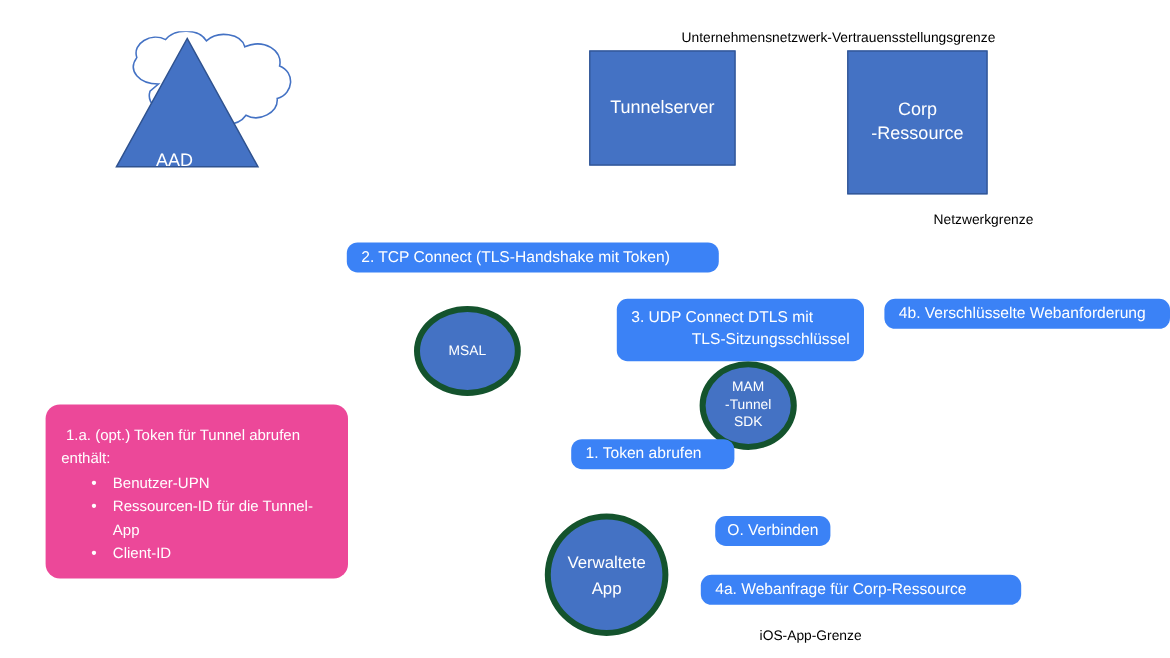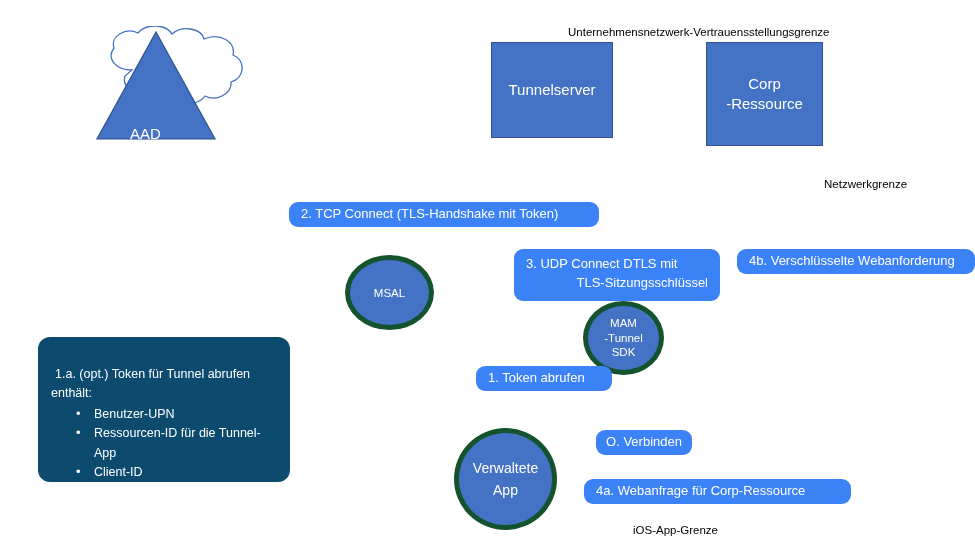--- a/index.html
+++ b/index.html
@@ -95,25 +95,25 @@
     display: block;
     padding: 6px 12px;
     white-space: normal;
   }
   .pill .l2 { display: block; text-align: right; }
 
   
   #info-box {
     position: absolute;
     z-index: 5;
-    background: #0c4a6e;
+    background: #ec4899;
     color: #ffffff;
     border-radius: 12px;
     box-sizing: border-box;
-    padding: 28px 12px 12px 12px;
+    padding: 17px 12px 12px 12px;
     font-size: 12.5px;
     line-height: 1.55;
     overflow: hidden;
   }
   #info-box .ib-title { display: block; padding-left: 5px; }
   #info-box .ib-sub { display: block; padding-left: 1px; }
   #info-box ul {
     margin: 1px 0 0 0;
     padding-left: 26px;
     list-style: none;
@@ -140,21 +140,21 @@
 
     <rect x="450" y="14" width="432" height="134" fill="none" stroke="#9A9A9A" stroke-width="1.4" stroke-dasharray="7 5"></rect>
 
     <line x1="68" y1="166" x2="975" y2="166" stroke="#808080" stroke-width="2.2" stroke-dasharray="9 6"></line>
 
     <rect x="326" y="188" width="426" height="352" fill="none" stroke="#A6A6A6" stroke-width="1.4" stroke-dasharray="6 5"></rect>
   </svg>
 
   <div class="boundary-label" style="left:568px; top:26px;">Unternehmensnetzwerk-Vertrauensstellungsgrenze</div>
 
-  <div class="boundary-label" style="left:824px; top:178px;">Netzwerkgrenze</div>
+  <div class="boundary-label" style="left:778px; top:178px;">Netzwerkgrenze</div>
 
   <div class="boundary-label" style="left:633px; top:524px;">iOS-App-Grenze</div>
 
   
   <svg id="edge-layer">
     <defs>
       <marker id="arrowGreen" viewBox="0 0 10 10" refX="8.4" refY="5" markerWidth="5.2" markerHeight="5.2" orient="auto-start-reverse">
         <path d="M 0 0 L 10 5 L 0 10 z" fill="#16A74B"></path>
       </marker>
     </defs>
@@ -199,21 +199,21 @@
       <path d="M 68 6 L 127 113 L 9 113 Z" fill="#4472C4" stroke="#2F528F" stroke-width="1.2"></path>
     </svg>
     <div id="aad-label" style="left:42px; top:99px;">AAD</div>
   </div>
 
   
   <div class="blue-box" style="left:491px; top:42px; width:122px; height:96px;">
     <span>Tunnelserver</span>
   </div>
 
-  <div class="blue-box" style="left:706px; top:42px; width:117px; height:104px;align-items:center;">
+  <div class="blue-box" style="left:706px; top:42px; width:117px; height:120px;align-items:center;">
     <span>Corp</span>
     <span>-Ressource</span>
   </div>
 
   
   <div class="blue-circle" style="left:345px; top:255px; width:89px; height:75px; font-size:11.5px;">
     <span class="cl">MSAL</span>
   </div>
 
   <div class="blue-circle" style="left:583px; top:301px; width:81px; height:74px; font-size:11.5px; line-height:1.3;">

